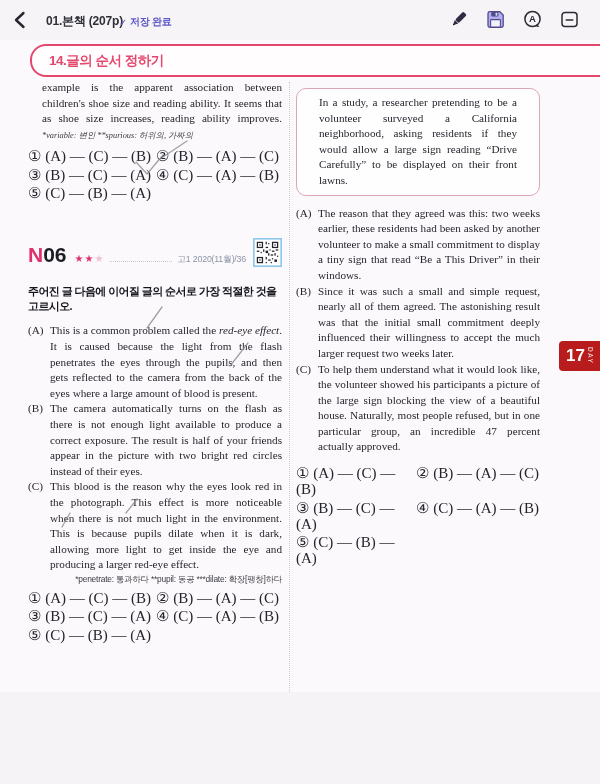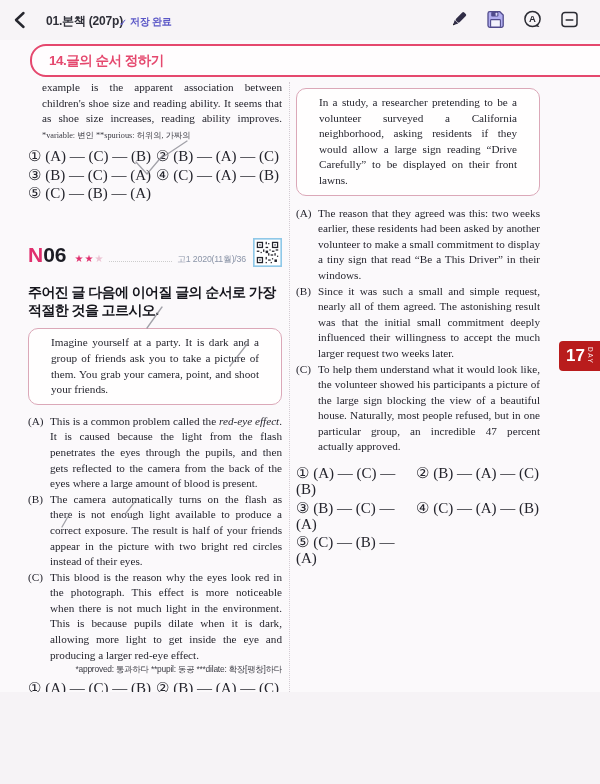--- a/index.html
+++ b/index.html
@@ -19,38 +19,38 @@
   .banner-title{line-height:29px;padding-left:17px;color:#e5486e;font-weight:800;font-size:13.5px;letter-spacing:-0.5px;}
 
   
   .col-divider{position:absolute;left:289px;top:82px;height:650px;border-left:1.5px dotted #d2cbd2;}
   .col{position:absolute;top:80px;color:#1f1f28;}
   .col-left{left:28px;width:254px;}
   .col-right{left:296px;width:244px;}
   .serif{font-family:"Liberation Serif","DejaVu Serif",serif;}
   .body-text{font-size:11.2px;line-height:15.6px;text-align:justify;color:#1f1f28;}
   .carryover{margin-left:14px;}
-  .inline-note{font-size:8.3px;color:#3a3a42;}
+  .inline-note{font-size:8.3px;color:#3a3a42;font-style:italic;}
 
   .opts{display:grid;grid-template-columns:128px 1fr;row-gap:2.5px;font-size:15px;line-height:16px;color:#24242c;margin-top:5px;}
   .col-right .opts{grid-template-columns:120px 1fr;}
 
   
   .prob-head{position:relative;margin-top:42px;display:flex;align-items:baseline;padding-right:36px;height:30px;}
   .prob-id{font-size:21px;font-weight:800;letter-spacing:0;}
   .prob-id .n{color:#e0306e;}
   .prob-id .num{color:#1c1c24;}
   .stars{font-size:10px;margin-left:8px;letter-spacing:1px;}
   .stars .on{color:#e0306e;}
   .stars .off{color:#ecc3d3;}
   .leader{flex:1;border-bottom:1.3px dotted #cccccc;margin:0 5px 4px 5px;}
   .prob-source{font-size:8.8px;color:#8b95a8;white-space:nowrap;letter-spacing:-0.2px;}
   .qr{position:absolute;right:0;top:-5px;}
 
-  .instruction{margin-top:11px;font-size:14px;font-weight:700;color:#15151c;letter-spacing:-0.6px;}
+  .instruction{margin-top:11px;font-size:11px;font-weight:700;color:#15151c;letter-spacing:-0.6px;}
 
   .quote-box{margin-top:8px;border:1.3px solid #dba8b8;border-radius:10px;padding:6px 22px;background:#fffefe;}
 
   .paras{margin-top:9px;}
   .para{display:flex;}
   .para-label{width:22px;flex-shrink:0;font-size:11.2px;line-height:15.6px;}
   .para-body{flex:1;}
   .footnote{text-align:right;font-size:8.4px;color:#3a3a42;margin-top:1px;letter-spacing:-0.2px;}
   .col-right .paras{margin-top:10px;}
 
@@ -180,38 +180,37 @@
               <rect x="17" y="17" width="2" height="2"></rect>
             <rect x="10" y="19" width="1" height="1"></rect>
               <rect x="14" y="19" width="1" height="1"></rect>
           </g>
         </svg>
       </div>
     </div>
 
     <div class="instruction">주어진 글 다음에 이어질 글의 순서로 가장 적절한 것을 고르시오.</div>
 
-    <div class="quote-box serif body-text">Imagine yourself at a party. It is dark and a group of friends ask you to take a picture of them. You grab your camera, point, and shoot your friends.</div>
 
     <div class="paras">
       <div class="para">
         <div class="para-label serif">(A)</div>
         <div class="para-body serif body-text"><span>This is a common problem called the </span><i>red-eye effect</i><span>. It is caused because the light from the flash penetrates the eyes through the pupils, and then gets reflected to the camera from the back of the eyes where a large amount of blood is present.</span></div>
       </div>
       <div class="para">
         <div class="para-label serif">(B)</div>
         <div class="para-body serif body-text">The camera automatically turns on the flash as there is not enough light available to produce a correct exposure. The result is half of your friends appear in the picture with two bright red circles instead of their eyes.</div>
       </div>
       <div class="para">
         <div class="para-label serif">(C)</div>
         <div class="para-body serif body-text">This blood is the reason why the eyes look red in the photograph. This effect is more noticeable when there is not much light in the environment. This is because pupils dilate when it is dark, allowing more light to get inside the eye and producing a larger red-eye effect.</div>
       </div>
     </div>
 
-    <div class="footnote">*approved: 통과하다 **pupil: 동공 ***dilate: 확장[팽창]하다</div>
+    <div class="footnote">*penetrate: 통과하다 **pupil: 동공 ***dilate: 확장[팽창]하다</div>
 
     <div class="serif opts">
       <span>① (A) — (C) — (B)</span>
       <span>② (B) — (A) — (C)</span>
       <span>③ (B) — (C) — (A)</span>
       <span>④ (C) — (A) — (B)</span>
       <span>⑤ (C) — (B) — (A)</span>
     </div>
   </div>
 

